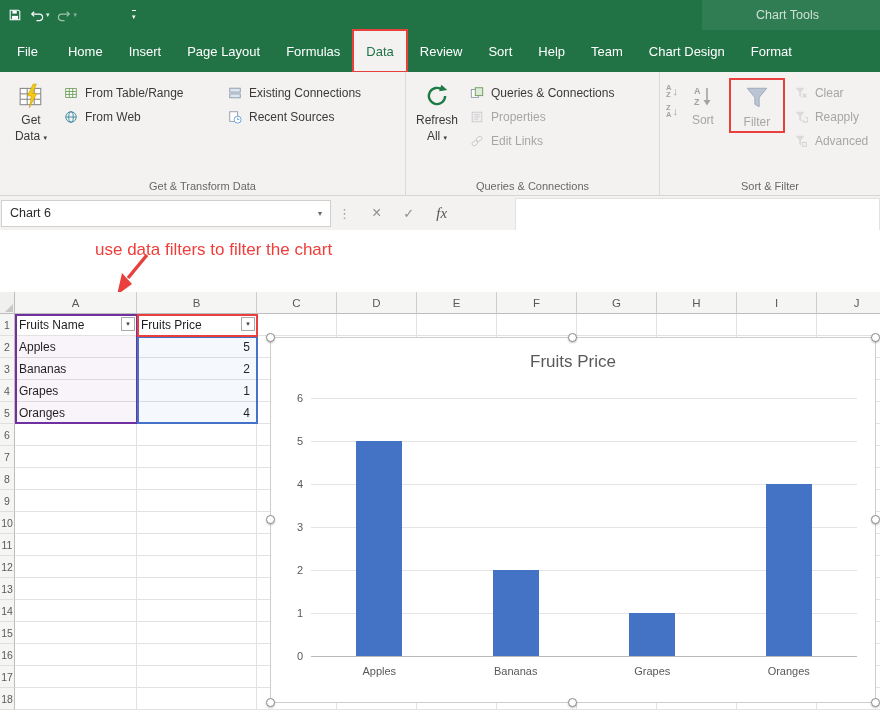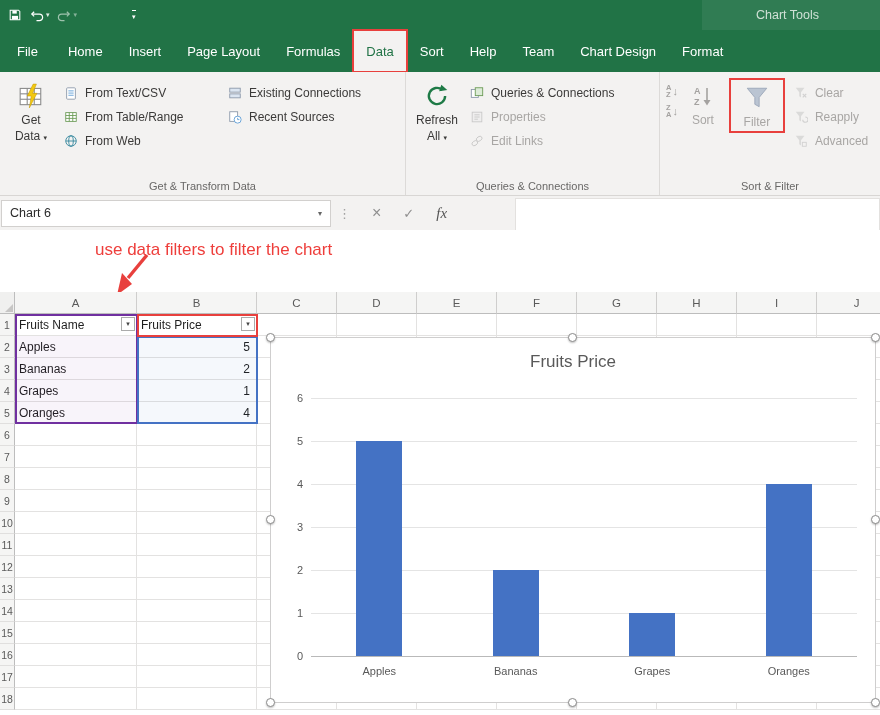--- a/index.html
+++ b/index.html
@@ -139,20 +139,21 @@
     <div class="ctx-title">Chart Tools</div>
   </div>
 
   <div class="tabbar">
       <div class="tab file">File</div>
       <div class="tab">Home</div>
       <div class="tab">Insert</div>
       <div class="tab">Page Layout</div>
       <div class="tab">Formulas</div>
       <div class="tab sel annotated">Data</div>
+      <div class="tab">Review</div>
       <div class="tab">Sort</div>
       <div class="tab">Help</div>
       <div class="tab">Team</div>
       <div class="tab ctx">Chart Design</div>
       <div class="tab ctx">Format</div>
     </div>
 
   <div class="ribbon">
 
     <div class="rgroup" style="width:406px">
@@ -165,31 +166,20 @@
               <line x1="8.5" y1="5" x2="8.5" y2="20" stroke="#8a8a8a"></line>
               <line x1="15" y1="5" x2="15" y2="20" stroke="#8a8a8a"></line>
               <polygon points="14,1 8.5,12 12.2,12 10.5,23 17.5,9.5 13.5,9.5 17,1" fill="#f2c811" stroke="#c49b0a" stroke-width="0.5"></polygon>
             </svg>
         </span>
         <span class="blabel"><span>Get</span><br>
           <span>Data</span>
           <span class="caret">▾</span></span>
       </div>
       <div class="scol" style="width:164px">
-        <div class="sbtn">
-          <span class="sicon">
-            <svg width="14" height="15" viewBox="0 0 16 16">
-                <rect x="3" y="1.5" width="10" height="13" rx="1" fill="#fff" stroke="#8a97a8"></rect>
-                <line x1="5" y1="5" x2="11" y2="5" stroke="#5b9bd5"></line>
-                <line x1="5" y1="7.5" x2="11" y2="7.5" stroke="#5b9bd5"></line>
-                <line x1="5" y1="10" x2="11" y2="10" stroke="#5b9bd5"></line>
-              </svg>
-          </span>
-          <span>From Text/CSV</span>
-        </div>
         <div class="sbtn">
           <span class="sicon">
             <svg width="14" height="14" viewBox="0 0 16 16">
                 <rect x="2" y="3" width="12" height="10" fill="#fff" stroke="#6a9a55"></rect>
                 <line x1="2" y1="6.3" x2="14" y2="6.3" stroke="#6a9a55"></line>
                 <line x1="2" y1="9.6" x2="14" y2="9.6" stroke="#6a9a55"></line>
                 <line x1="6" y1="3" x2="6" y2="13" stroke="#6a9a55"></line>
                 <line x1="10" y1="3" x2="10" y2="13" stroke="#6a9a55"></line>
               </svg>
           </span>

